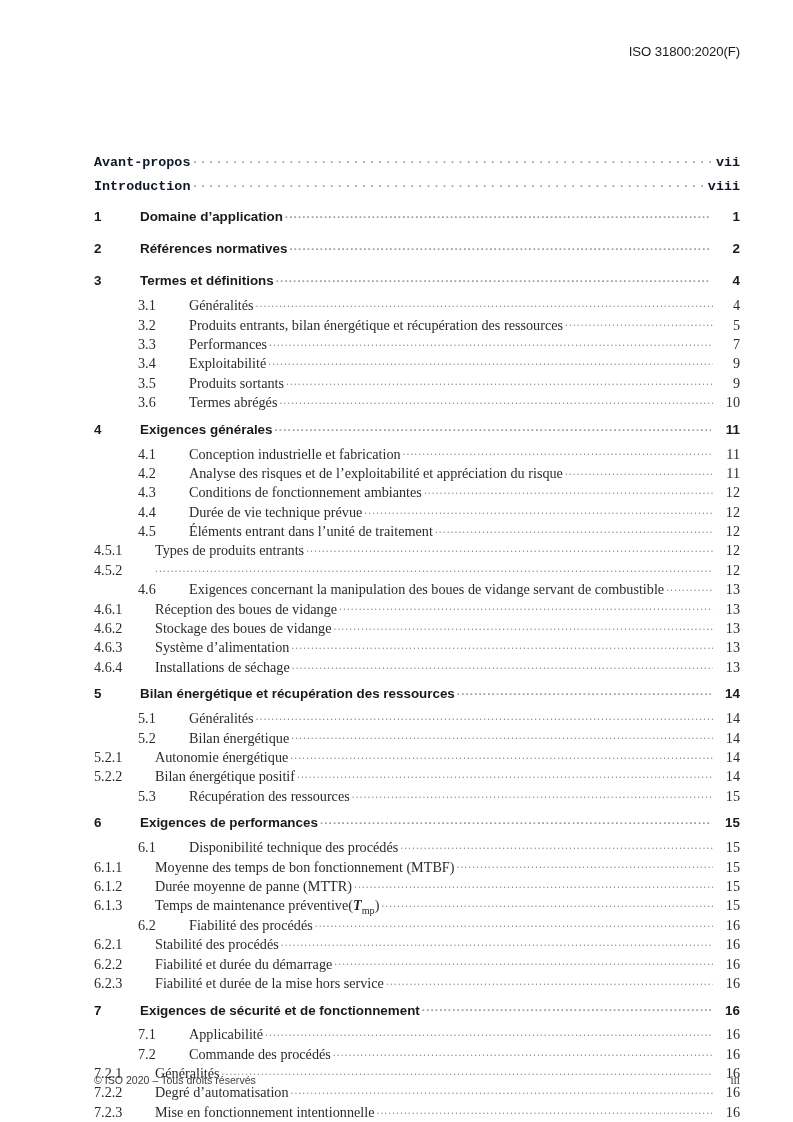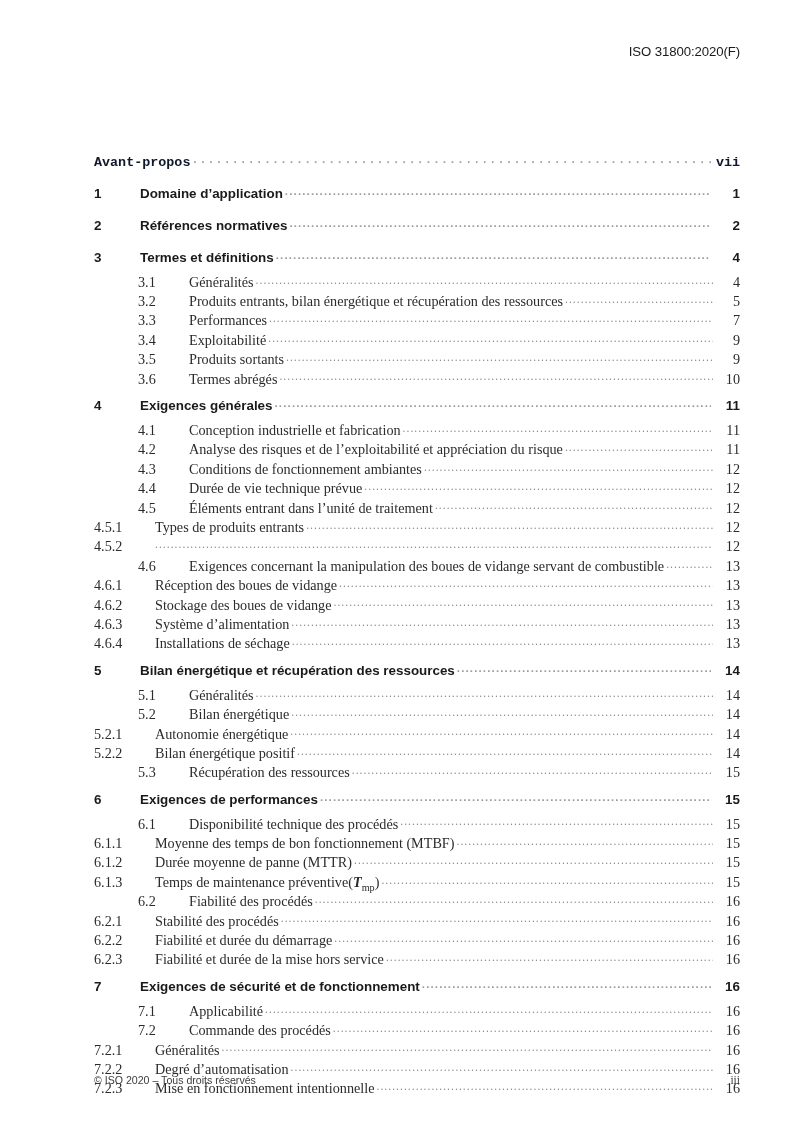--- a/index.html
+++ b/index.html
@@ -189,20 +189,25 @@
     <span>ISO 31800:2020(F)</span>
   </div>
 
 
   <div class="toc" id="toc">
       <div class="toc-row row-front">
         <span class="label">Avant-propos</span>
         <span class="leader"></span>
         <span class="pg">vii</span>
       </div>
+      <div class="toc-row row-front">
+        <span class="label">Introduction</span>
+        <span class="leader"></span>
+        <span class="pg">viii</span>
+      </div>
       <div class="toc-row row-l1 gap-before">
         <span class="num">1</span>
         <span class="label">Domaine d’application</span>
         <span class="leader"></span>
         <span class="pg">1</span>
       </div>
       <div class="toc-row row-l1 gap-before">
         <span class="num">2</span>
         <span class="label">Références normatives</span>
         <span class="leader"></span>

